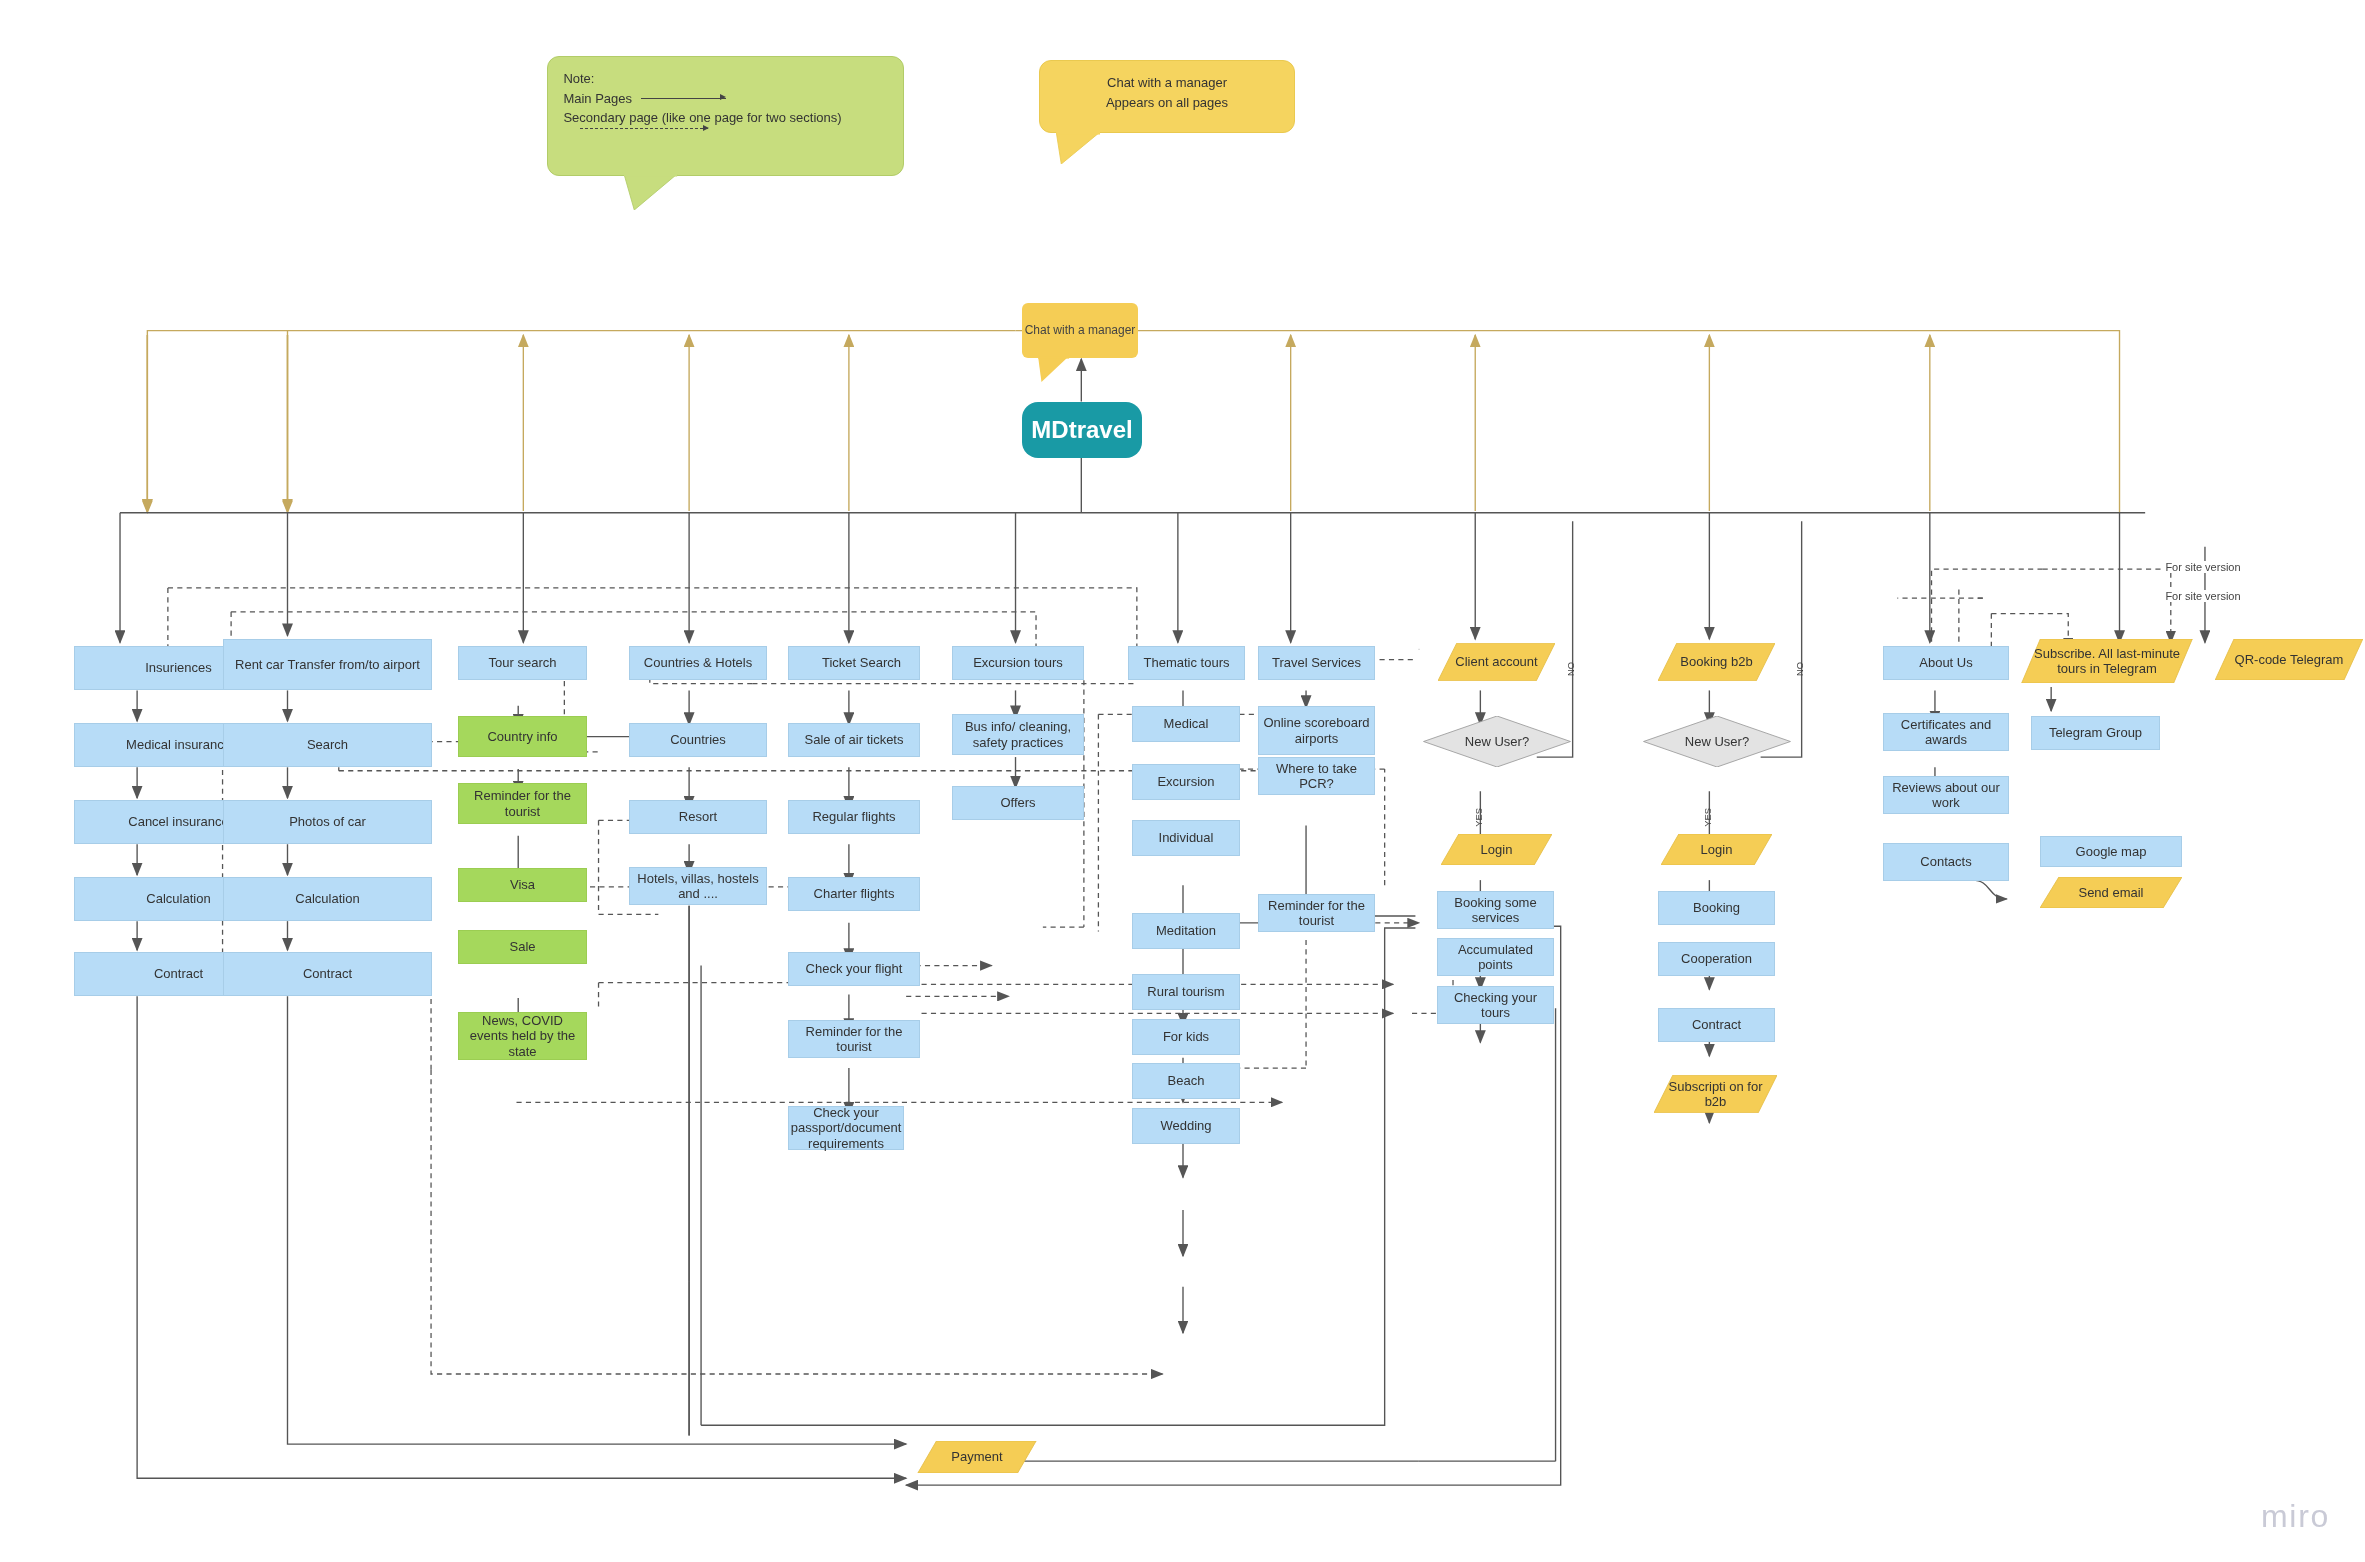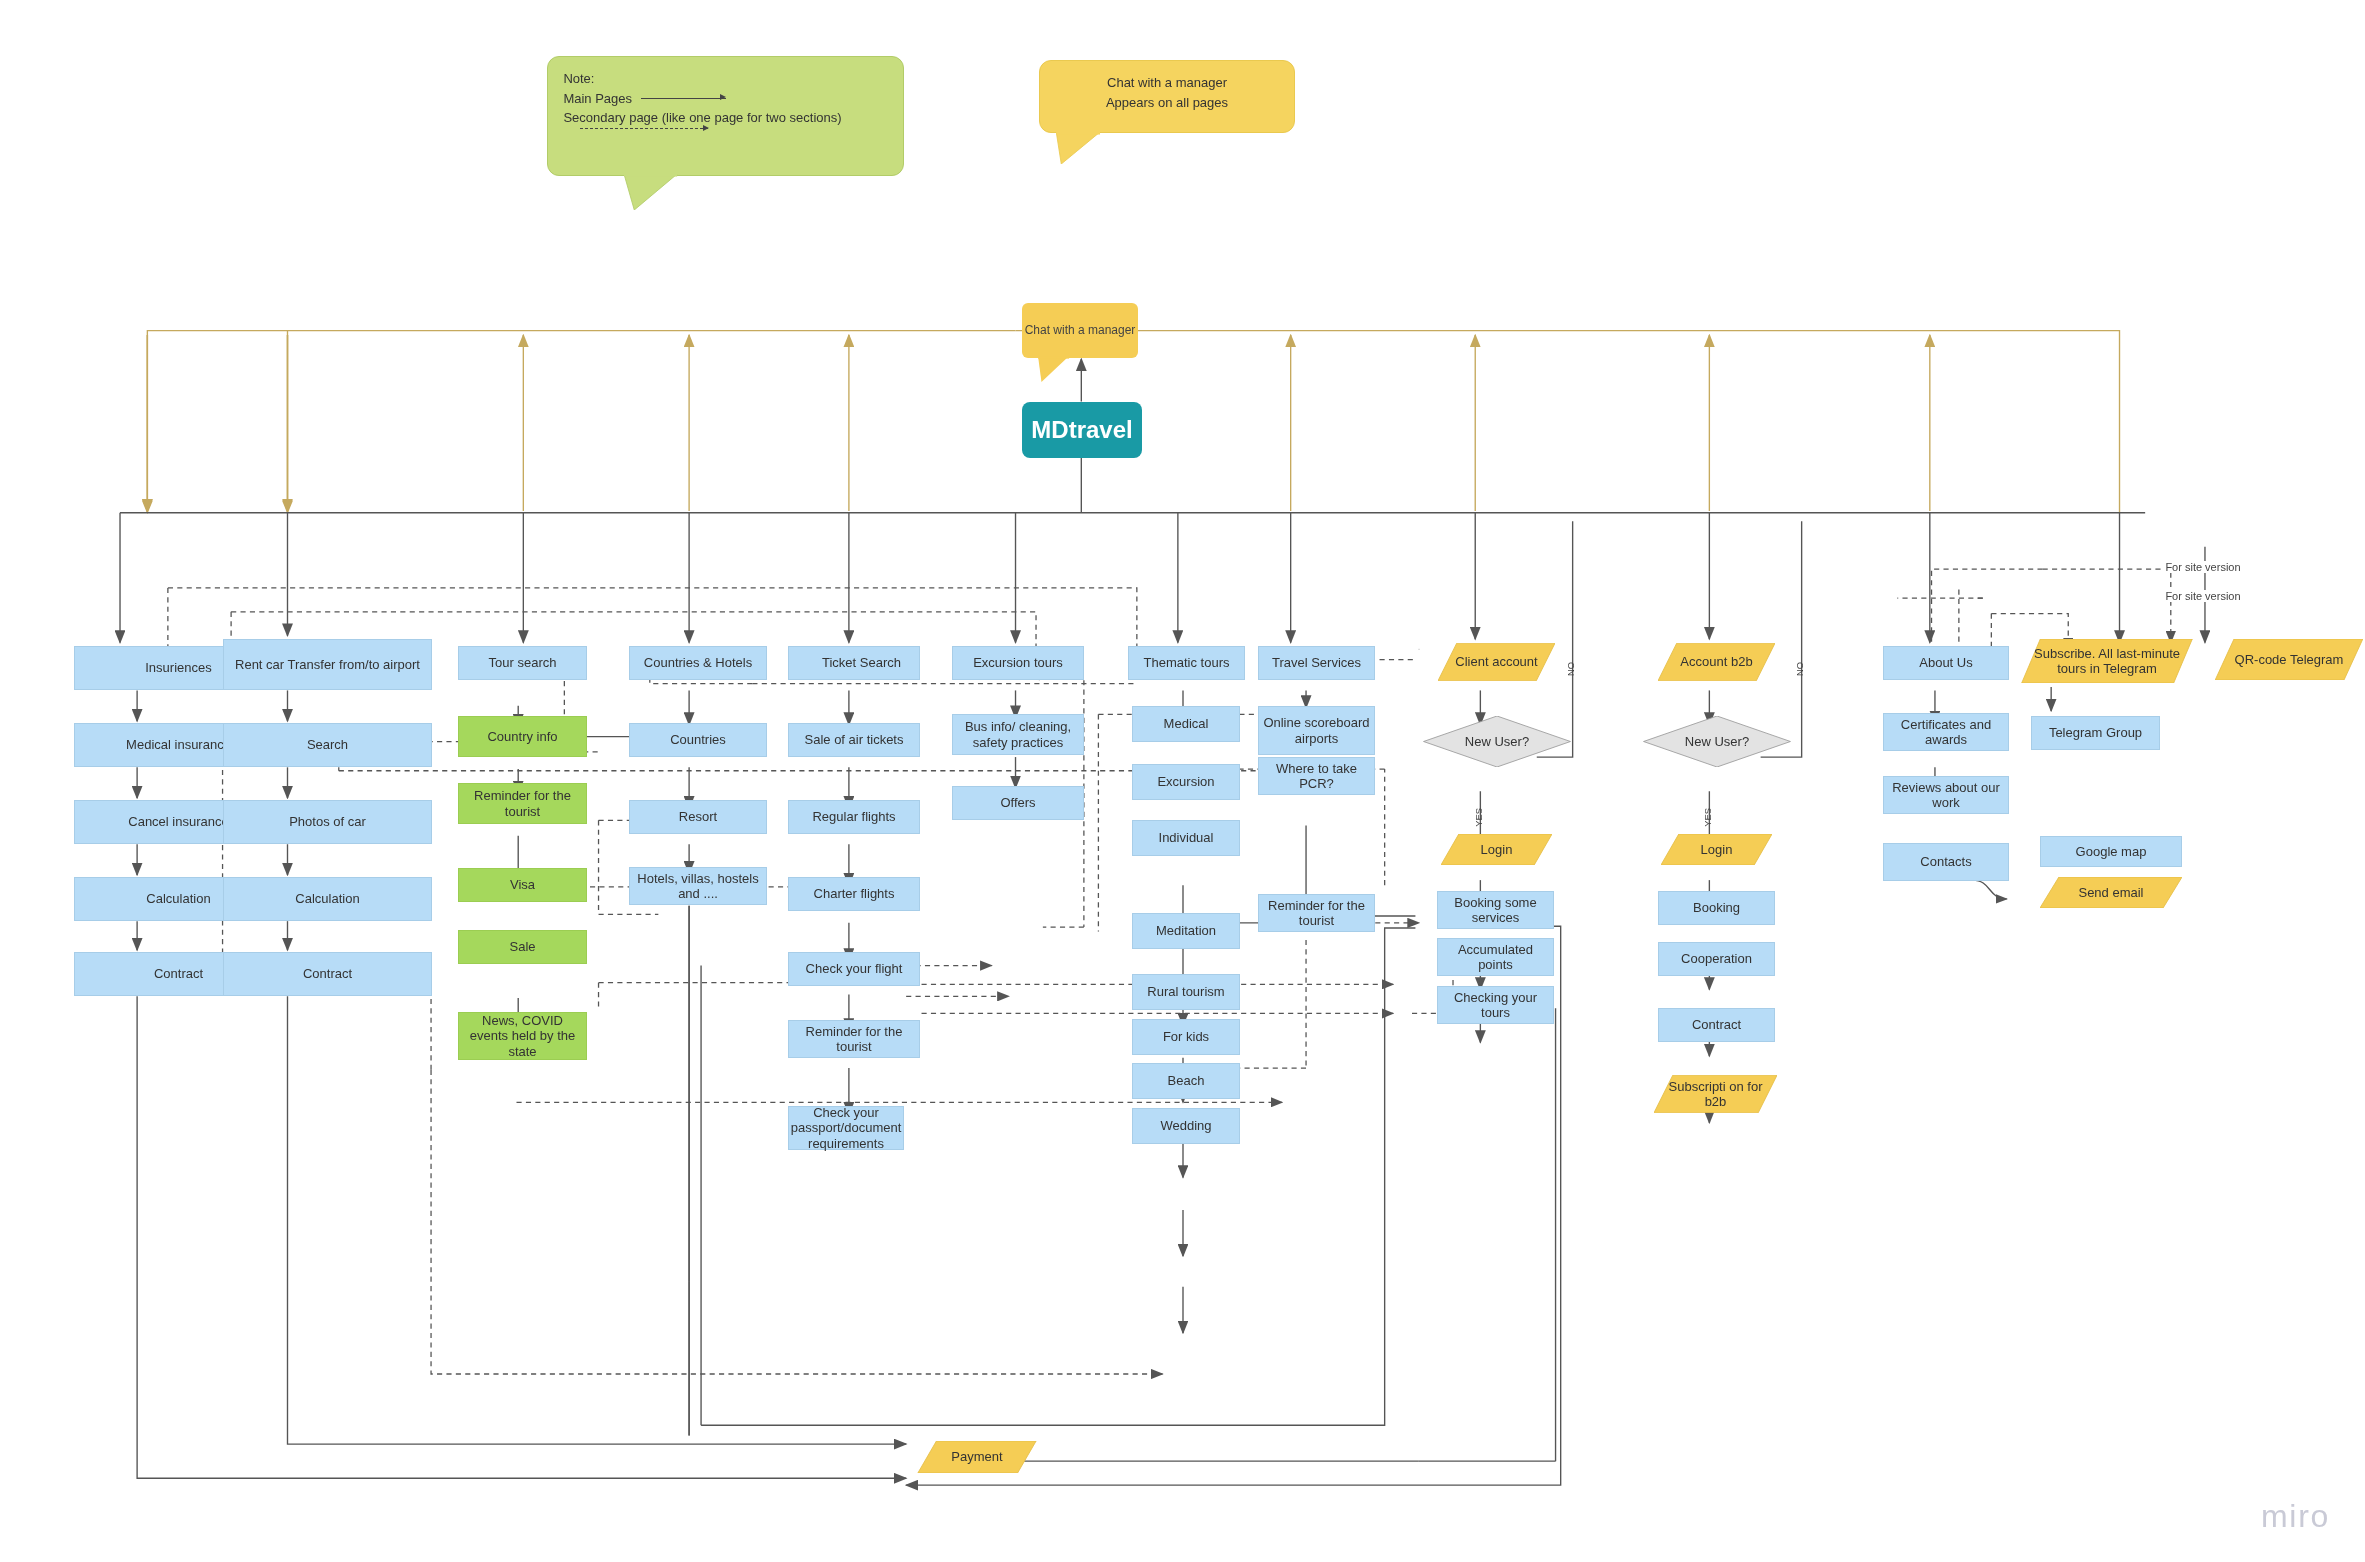--- a/index.html
+++ b/index.html
@@ -9,21 +9,21 @@
 
   .node{position:absolute;box-sizing:border-box;display:flex;align-items:center;justify-content:center;
         text-align:center;line-height:1.18;}
   .blue{background:#b7dcf7;border:0.9px solid #a7cde8;color:#333;font-size:13px;}
   .green{background:#a5d85c;border:0.9px solid #9bcd52;color:#333;font-size:13px;}
   .para{background:#f5cd55;color:#333;font-size:13px;}
   .para .inner{position:relative;z-index:2;padding:0 8.5px;}
   .diamond{background:transparent;font-size:13px;color:#333;}
   .diamond .inner{position:relative;z-index:2;}
 
-  .title-node{background:#199aa5;border-radius:8px;color:#fff;font-size:24px;font-weight:bold;}
+  .title-node{background:#199aa5;border-radius:16px;color:#fff;font-size:24px;font-weight:bold;}
 
   .callout{position:absolute;box-sizing:border-box;border-radius:12px;padding:12px 15.4px;font-size:13px;line-height:1.5;}
   .callout.greenc{background:#c7dd7e;border:0.9px solid #b2cc68;}
   .callout.yellowc{background:#f5d45f;border:0.9px solid #eac94f;text-align:center;}
 
   .chatnode{position:absolute;box-sizing:border-box;background:#f5cd55;border-radius:6px;
             display:flex;align-items:center;justify-content:center;text-align:center;font-size:12px;line-height:1.2;color:#444;}
 
   .edge-label{position:absolute;font-size:9.4px;color:#444;background:#fff;padding:0 1.7px;}
   .edge-label.vert{writing-mode:vertical-rl;transform:rotate(180deg);background:transparent;}
@@ -450,21 +450,21 @@
       <div class="node blue" style="left: 1437px; top: 938px; width: 117px; height: 38px;">
         <span style="padding: 0px 3.4px;">Accumulated points</span>
       </div>
       <div class="node blue" style="left: 1437px; top: 986px; width: 117px; height: 38px;">
         <span style="padding: 0px 3.4px;">Checking your tours</span>
       </div>
       <div class="node para" style="left: 1658px; top: 643px; width: 117px; height: 38px; background: transparent;">
         <svg width="117" height="38" viewBox="0 0 136.8 44" style="position: absolute; left: 0px; top: 0px;">
           <polygon points="21.888,0 136.8,0 114.912,44 0,44" fill="#f5cd55" stroke="#e5bd45" stroke-width="1"></polygon>
         </svg>
-        <span class="inner">Account b2b</span>
+        <span class="inner">Booking b2b</span>
       </div>
       <div class="node diamond" style="left: 1643px; top: 716px; width: 148px; height: 51px;">
         <svg width="148" height="51" viewBox="0 0 172.8 60" style="position: absolute; left: 0px; top: 0px;">
           <polygon points="86.4,0 172.8,30 86.4,60 0,30" fill="#e3e3e3" stroke="#999" stroke-width="1"></polygon>
         </svg>
         <span class="inner">New User?</span>
       </div>
       <div class="node para" style="left: 1661px; top: 834px; width: 111px; height: 31px; background: transparent;">
         <svg width="111" height="31" viewBox="0 0 129.6 36" style="position: absolute; left: 0px; top: 0px;">
           <polygon points="20.736,0 129.6,0 108.86399999999999,36 0,36" fill="#f5cd55" stroke="#e5bd45" stroke-width="1"></polygon>

